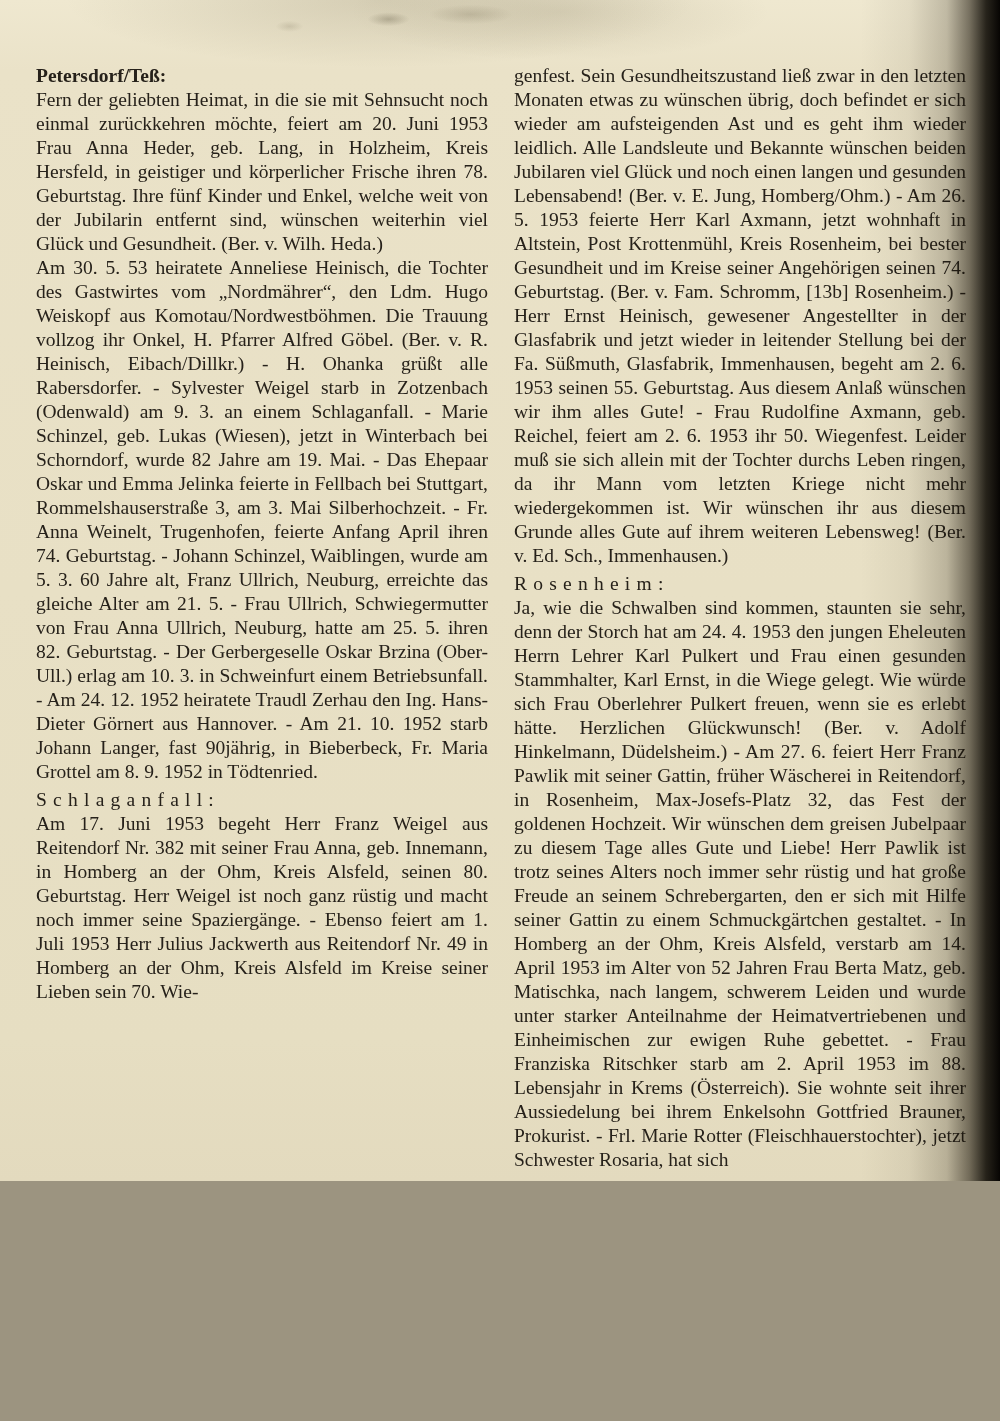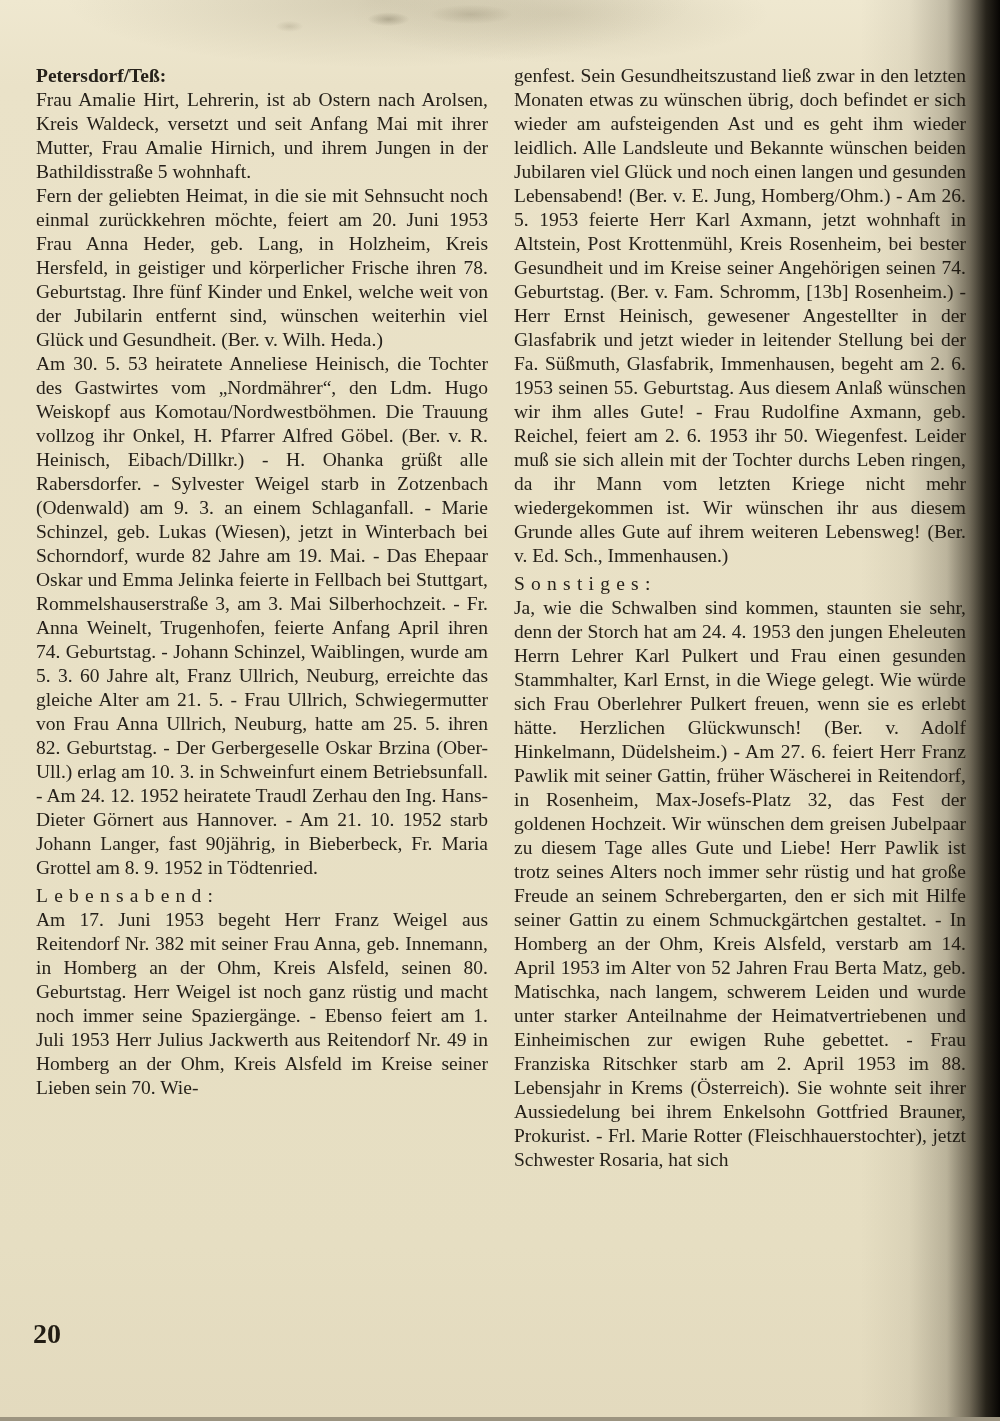--- a/index.html
+++ b/index.html
@@ -2,21 +2,21 @@
 <html lang="de"><head>
 <meta charset="utf-8">
 <style>
   html,body{margin:0;padding:0;}
   body{
     width:1000px;height:1421px;
     font-family:"Liberation Serif","DejaVu Serif",serif;
     background:#9c9480;
   }
   .page{
-    position:relative;width:1000px;height:1417px;overflow:hidden;
+    position:relative;width:1000px;height:1181px;overflow:hidden;
     background:
       radial-gradient(ellipse 420px 90px at 38% 0%, rgba(110,100,70,0.20), rgba(0,0,0,0) 75%),
       radial-gradient(ellipse 300px 70px at 56% 1%, rgba(100,90,60,0.14), rgba(0,0,0,0) 70%),
       linear-gradient(180deg,#efe8d0 0%,#eae2c8 6%,#e8e0c5 50%,#e6dec2 88%,#e3dabe 100%);
     color:#26211a;
   }
   
   .edge-shadow{
     position:absolute;top:0;right:0;width:140px;height:100%;
     background:linear-gradient(to right,
@@ -66,34 +66,33 @@
 <body>
 
 <div class="page">
 
   <div class="smudge"></div>
 
   <div class="columns">
 
     <div class="col">
       <h3 class="head first">Petersdorf/Teß:</h3>
-      <p>Frau Amalie Hirt, Lehrerin, ist ab Ostern nach Arolsen, Kreis Waldeck, versetzt und seit Anfang Mai mit ihrer Mutter, Frau Amalie Hirnich, und ihrem Jungen in der Bathildisstraße 5 wohnhaft.</p>
 
       <p>Fern der geliebten Heimat, in die sie mit Sehnsucht noch einmal zurückkehren möchte, feiert am 20. Juni 1953 Frau Anna Heder, geb. Lang, in Holzheim, Kreis Hersfeld, in geistiger und körperlicher Frische ihren 78. Geburtstag. Ihre fünf Kinder und Enkel, welche weit von der Jubilarin entfernt sind, wünschen weiterhin viel Glück und Gesundheit. (Ber. v. Wilh. Heda.)</p>
 
       <p>Am 30. 5. 53 heiratete Anneliese Heinisch, die Tochter des Gastwirtes vom „Nordmährer“, den Ldm. Hugo Weiskopf aus Komotau/Nordwestböhmen. Die Trauung vollzog ihr Onkel, H. Pfarrer Alfred Göbel. (Ber. v. R. Heinisch, Eibach/Dillkr.) - H. Ohanka grüßt alle Rabersdorfer. - Sylvester Weigel starb in Zotzenbach (Odenwald) am 9. 3. an einem Schlaganfall. - Marie Schinzel, geb. Lukas (Wiesen), jetzt in Winterbach bei Schorndorf, wurde 82 Jahre am 19. Mai. - Das Ehepaar Oskar und Emma Jelinka feierte in Fellbach bei Stuttgart, Rommelshauserstraße 3, am 3. Mai Silberhochzeit. - Fr. Anna Weinelt, Trugenhofen, feierte Anfang April ihren 74. Geburtstag. - Johann Schinzel, Waiblingen, wurde am 5. 3. 60 Jahre alt, Franz Ullrich, Neuburg, erreichte das gleiche Alter am 21. 5. - Frau Ullrich, Schwiegermutter von Frau Anna Ullrich, Neuburg, hatte am 25. 5. ihren 82. Geburtstag. - Der Gerbergeselle Oskar Brzina (Ober-Ull.) erlag am 10. 3. in Schweinfurt einem Betriebsunfall. - Am 24. 12. 1952 heiratete Traudl Zerhau den Ing. Hans-Dieter Görnert aus Hannover. - Am 21. 10. 1952 starb Johann Langer, fast 90jährig, in Bieberbeck, Fr. Maria Grottel am 8. 9. 1952 in Tödtenried.</p>
 
-      <div class="spaced">Lebensabend:</div>
+      <div class="spaced">Schlaganfall:</div>
       <p>Am 17. Juni 1953 begeht Herr Franz Weigel aus Reitendorf Nr. 382 mit seiner Frau Anna, geb. Innemann, in Homberg an der Ohm, Kreis Alsfeld, seinen 80. Geburtstag. Herr Weigel ist noch ganz rüstig und macht noch immer seine Spaziergänge. - Ebenso feiert am 1. Juli 1953 Herr Julius Jackwerth aus Reitendorf Nr. 49 in Homberg an der Ohm, Kreis Alsfeld im Kreise seiner Lieben sein 70. Wie-</p>
     </div>
 
     <div class="col">
       <p>genfest. Sein Gesundheitszustand ließ zwar in den letzten Monaten etwas zu wünschen übrig, doch befindet er sich wieder am aufsteigenden Ast und es geht ihm wieder leidlich. Alle Landsleute und Bekannte wünschen beiden Jubilaren viel Glück und noch einen langen und gesunden Lebensabend! (Ber. v. E. Jung, Homberg/Ohm.) - Am 26. 5. 1953 feierte Herr Karl Axmann, jetzt wohnhaft in Altstein, Post Krottenmühl, Kreis Rosenheim, bei bester Gesundheit und im Kreise seiner Angehörigen seinen 74. Geburtstag. (Ber. v. Fam. Schromm, [13b] Rosenheim.) - Herr Ernst Heinisch, gewesener Angestellter in der Glasfabrik und jetzt wieder in leitender Stellung bei der Fa. Süßmuth, Glasfabrik, Immenhausen, begeht am 2. 6. 1953 seinen 55. Geburtstag. Aus diesem Anlaß wünschen wir ihm alles Gute! - Frau Rudolfine Axmann, geb. Reichel, feiert am 2. 6. 1953 ihr 50. Wiegenfest. Leider muß sie sich allein mit der Tochter durchs Leben ringen, da ihr Mann vom letzten Kriege nicht mehr wiedergekommen ist. Wir wünschen ihr aus diesem Grunde alles Gute auf ihrem weiteren Lebensweg! (Ber. v. Ed. Sch., Immenhausen.)</p>
 
-      <div class="spaced">Sonstiges:</div>
+      <div class="spaced">Rosenheim:</div>
       <p>Ja, wie die Schwalben sind kommen, staunten sie sehr, denn der Storch hat am 24. 4. 1953 den jungen Eheleuten Herrn Lehrer Karl Pulkert und Frau einen gesunden Stammhalter, Karl Ernst, in die Wiege gelegt. Wie würde sich Frau Oberlehrer Pulkert freuen, wenn sie es erlebt hätte. Herzlichen Glückwunsch! (Ber. v. Adolf Hinkelmann, Düdelsheim.) - Am 27. 6. feiert Herr Franz Pawlik mit seiner Gattin, früher Wäscherei in Reitendorf, in Rosenheim, Max-Josefs-Platz 32, das Fest der goldenen Hochzeit. Wir wünschen dem greisen Jubelpaar zu diesem Tage alles Gute und Liebe! Herr Pawlik ist trotz seines Alters noch immer sehr rüstig und hat große Freude an seinem Schrebergarten, den er sich mit Hilfe seiner Gattin zu einem Schmuckgärtchen gestaltet. - In Homberg an der Ohm, Kreis Alsfeld, verstarb am 14. April 1953 im Alter von 52 Jahren Frau Berta Matz, geb. Matischka, nach langem, schwerem Leiden und wurde unter starker Anteilnahme der Heimatvertriebenen und Einheimischen zur ewigen Ruhe gebettet. - Frau Franziska Ritschker starb am 2. April 1953 im 88. Lebensjahr in Krems (Österreich). Sie wohnte seit ihrer Aussiedelung bei ihrem Enkelsohn Gottfried Brauner, Prokurist. - Frl. Marie Rotter (Fleischhauerstochter), jetzt Schwester Rosaria, hat sich</p>
     </div>
 
   </div>
 
   <div class="page-number">20</div>
 
   <div class="edge-shadow"></div>
 
 </div>

